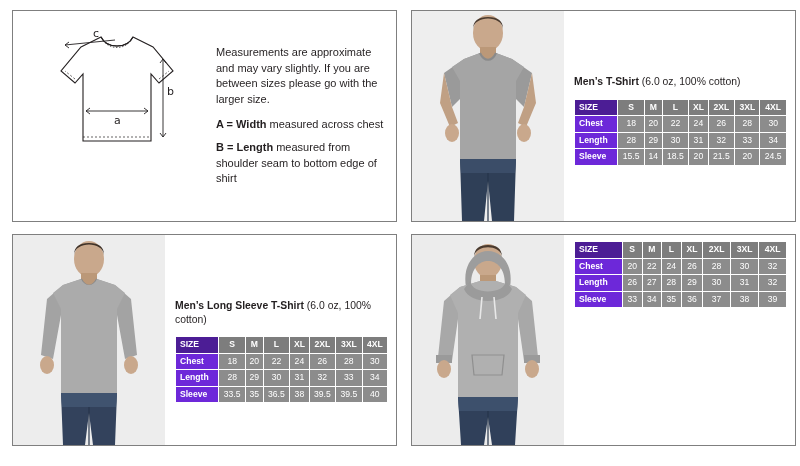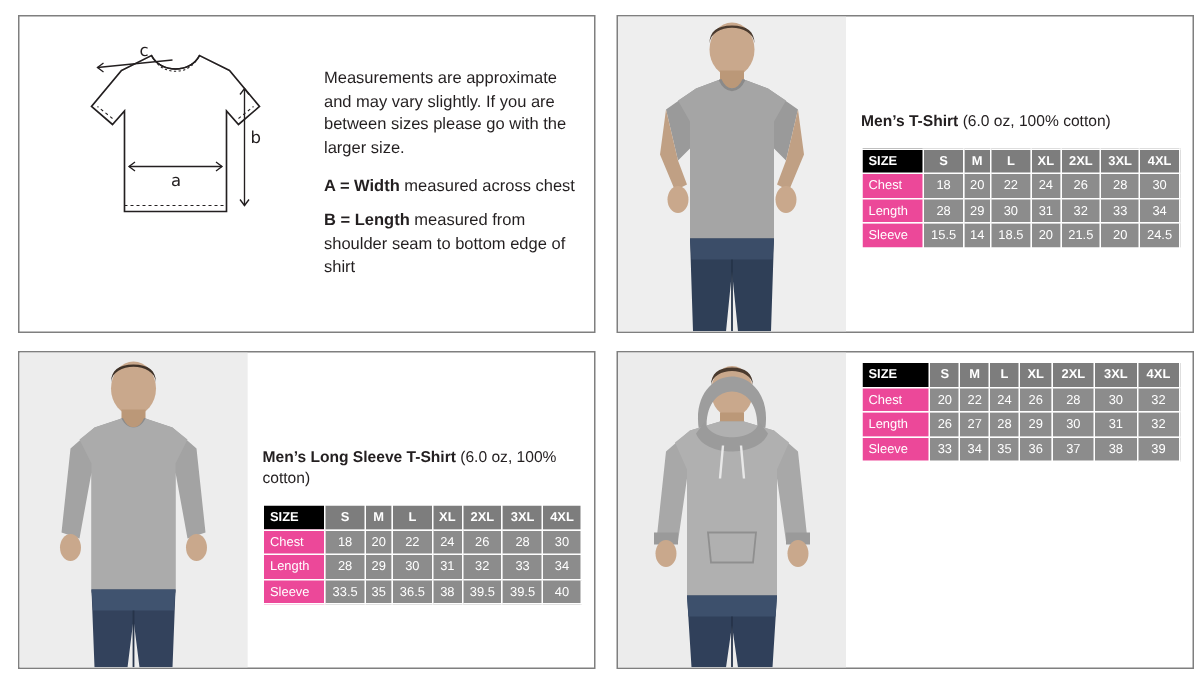--- a/index.html
+++ b/index.html
@@ -114,26 +114,26 @@
     font-weight: normal;
     line-height: 1.35;
   }
   table.size thead th {
     background: #7d7d7d;
     font-weight: bold;
   }
   table.size th.rowhead, table.size thead th.rowhead {
     text-align: left;
     padding-left: 4px;
-    font-weight: normal;
-    background: #ec4899;
+    font-weight: bold;
+    background: #6d28d9;
   }
   table.size thead th.rowhead {
     font-weight: bold;
-    background: #000000;
+    background: #4c1d95;
   }
 </style>
 </head>
 <body>
 
 <div class="page">
   <div class="grid">
 
     <div class="panel info-panel">
       <div class="diagram-wrap">

